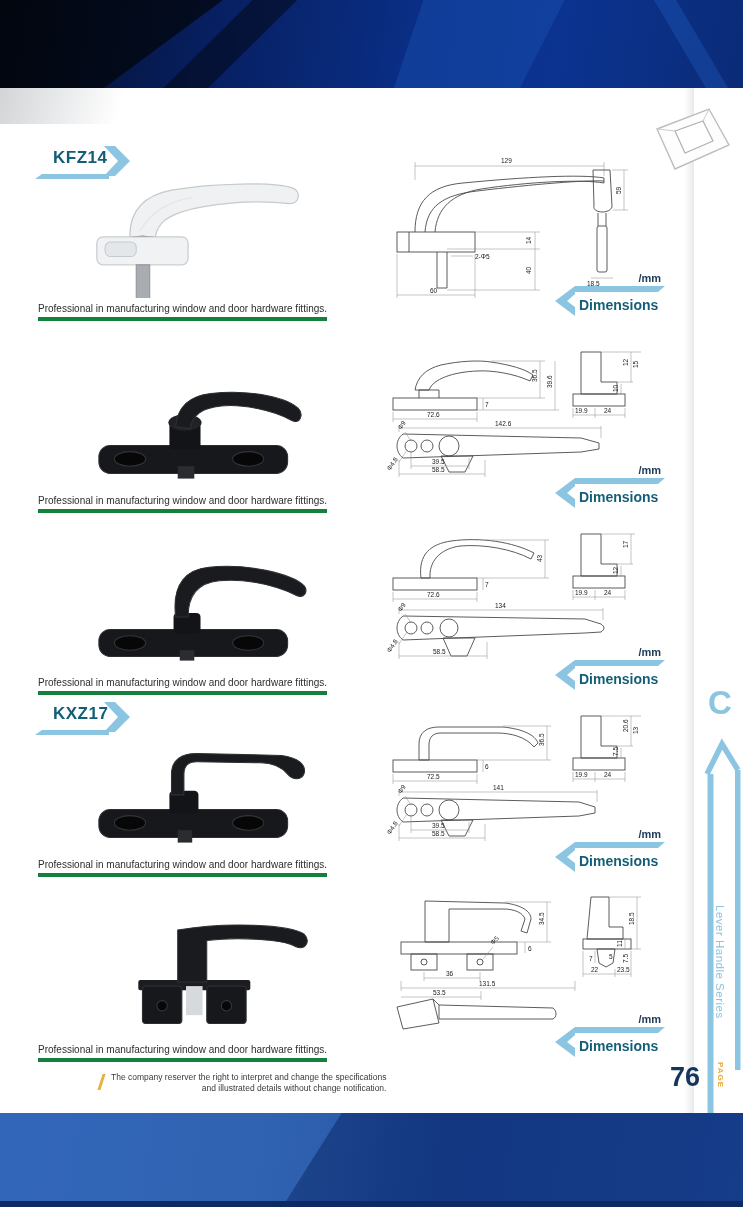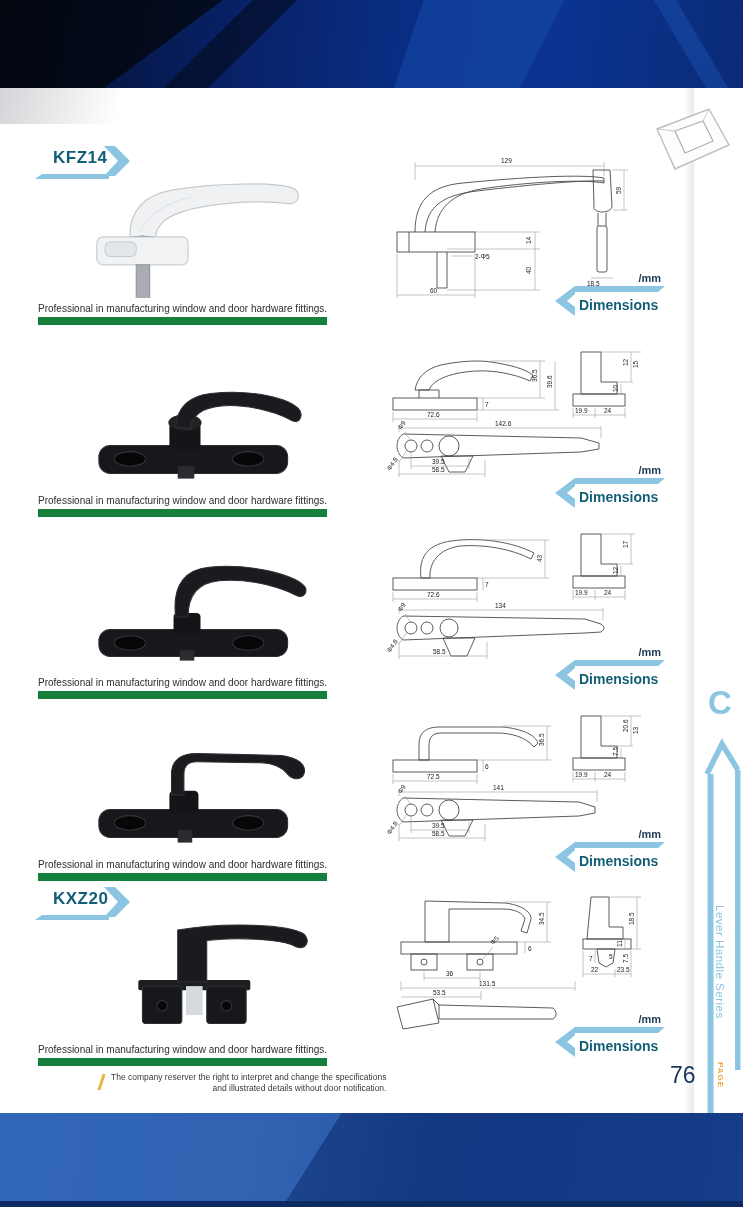--- a/index.html
+++ b/index.html
@@ -32,35 +32,35 @@
   
   .section{position:absolute;left:0;width:617px;height:192px;}
   .code-banner{position:absolute;left:30px;top:6px;width:120px;height:40px;}
   .code-banner .code{position:absolute;left:23px;top:2px;font-size:17px;font-weight:bold;
     color:#135E76;letter-spacing:0.5px;}
   .code-banner .underline{position:absolute;left:5px;top:28px;width:74px;height:5px;background:#8CC5E2;
     clip-path:polygon(7px 0,100% 0,100% 100%,0 100%);}
   .code-banner .arrow{position:absolute;left:74px;top:0px;}
   .photo{position:absolute;left:70px;top:18px;width:260px;height:140px;}
   .desc{position:absolute;left:38px;top:163px;font-size:10px;color:#2d2d2d;
-    border-bottom:8px solid #15803d;padding-bottom:3px;}
+    border-bottom:4px solid #15803d;padding-bottom:3px;}
   .drawing{position:absolute;left:385px;}
   .dim-banner{position:absolute;left:553px;top:130px;}
   
   svg .ol{stroke:#4a4a4a;fill:none;stroke-width:0.9;}
   svg .dl{stroke:#8a8a8a;fill:none;stroke-width:0.5;}
   svg .dt{font-size:6.5px;fill:#1a1a1a;font-family:"Liberation Sans",sans-serif;}
   svg .mmtext{font-size:11px;font-weight:bold;fill:#1C3A57;font-family:"Liberation Sans",sans-serif;}
   svg .dimtext{font-size:14px;font-weight:bold;fill:#135E76;font-family:"Liberation Sans",sans-serif;}
   
   .c-letter{position:absolute;left:708px;top:684px;font-size:33px;font-weight:bold;color:#8CC5E2;}
   .tab-svg{position:absolute;right:0;top:726px;}
   .series-text{position:absolute;left:714px;top:905px;height:185px;writing-mode:vertical-rl;
     font-size:11.5px;color:#8CC5E2;letter-spacing:0.5px;white-space:nowrap;}
-  .page-num{position:absolute;left:670px;top:1062px;font-size:23px;font-weight:normal;color:#16355C;}
+  .page-num{position:absolute;left:670px;top:1062px;font-size:27px;font-weight:bold;color:#16355C;}
   .page-label{position:absolute;left:716px;top:1062px;writing-mode:vertical-rl;font-size:8px;
     font-weight:bold;color:#E8A93B;letter-spacing:1px;}
   .disclaimer{position:absolute;left:100px;top:1072px;display:flex;align-items:flex-start;}
   .disclaimer .slash{width:3px;height:16px;background:#E8B13E;transform:skewX(-18deg);
     margin:2px 8px 0 0;}
   .disclaimer .lines{font-size:8.5px;color:#3a3a3a;line-height:1.3;text-align:right;}
   .frame-icon{position:absolute;left:645px;top:103px;}
 </style>
 </head>
 <body>
@@ -302,20 +302,27 @@
   <div class="desc">Professional in manufacturing window and door hardware fittings.</div>
   <svg class="dim-banner" width="112" height="52" viewBox="0 0 112 52">
     <text class="mmtext" x="108" y="12" text-anchor="end">/mm</text>
     <polygon points="22,16 112,16 105,22 22,22" fill="#8CC5E2"></polygon>
     <polygon points="22,16 2,31 22,46 22,37 14,31 22,24" fill="#8CC5E2"></polygon>
     <text class="dimtext" x="26" y="40">Dimensions</text>
   </svg>
 </section>
 
 <section class="section" style="top:696px">
+  <div class="code-banner">
+    <span class="code">KXZ17</span>
+    <div class="underline"></div>
+    <svg class="arrow" width="26" height="30" viewBox="0 0 26 30">
+      <polygon points="0,0 11,0 26,15 11,30 0,30 14,15" fill="#8CC5E2"></polygon>
+    </svg>
+  </div>
   <svg class="photo" viewBox="0 0 235 135">
     <g>
       <rect x="20" y="92" width="182" height="27" rx="11" fill="#17181b" stroke="#2c2e32" stroke-width="1"></rect>
       <ellipse cx="50" cy="105" rx="15" ry="7" fill="#070708" stroke="#333639" stroke-width="1"></ellipse>
       <ellipse cx="164" cy="105" rx="15" ry="7" fill="#070708" stroke="#333639" stroke-width="1"></ellipse>
       <rect x="88" y="74" width="28" height="22" rx="4" fill="#131417"></rect>
       <path d="M90,78 L90,58 C90,44 100,38 114,38 L196,40 C212,42 220,49 218,57 C216,64 207,64 202,58 C196,51 186,47 176,47 L114,46 C106,46 102,50 102,58 L102,78 Z" fill="#1a1b1e" stroke="#2e3134" stroke-width="1"></path>
       <rect x="96" y="112" width="14" height="12" fill="#2a2c30"></rect>
     </g>
   </svg>
@@ -378,27 +385,20 @@
   <div class="desc">Professional in manufacturing window and door hardware fittings.</div>
   <svg class="dim-banner" width="112" height="52" viewBox="0 0 112 52">
     <text class="mmtext" x="108" y="12" text-anchor="end">/mm</text>
     <polygon points="22,16 112,16 105,22 22,22" fill="#8CC5E2"></polygon>
     <polygon points="22,16 2,31 22,46 22,37 14,31 22,24" fill="#8CC5E2"></polygon>
     <text class="dimtext" x="26" y="40">Dimensions</text>
   </svg>
 </section>
 
 <section class="section" style="top:881px">
-  <div class="code-banner">
-    <span class="code">KXZ20</span>
-    <div class="underline"></div>
-    <svg class="arrow" width="26" height="30" viewBox="0 0 26 30">
-      <polygon points="0,0 11,0 26,15 11,30 0,30 14,15" fill="#8CC5E2"></polygon>
-    </svg>
-  </div>
   <svg class="photo" viewBox="0 0 235 135">
     <g>
       <rect x="58" y="78" width="108" height="10" rx="2" fill="#1c1d20"></rect>
       <rect x="62" y="84" width="38" height="36" rx="3" fill="#17181b" stroke="#2c2e32" stroke-width="1"></rect>
       <rect x="124" y="84" width="38" height="36" rx="3" fill="#17181b" stroke="#2c2e32" stroke-width="1"></rect>
       <rect x="104" y="84" width="16" height="28" fill="#d7dadd"></rect>
       <circle cx="81" cy="103" r="5" fill="#070708" stroke="#35383c" stroke-width="1"></circle>
       <circle cx="143" cy="103" r="5" fill="#070708" stroke="#35383c" stroke-width="1"></circle>
       <path d="M96,80 L96,30 C140,22 204,24 218,34 C224,40 220,50 210,46 C196,38 150,37 124,40 L124,80 Z" fill="#1a1b1e" stroke="#2e3134" stroke-width="1"></path>
     </g>
@@ -474,15 +474,15 @@
   <rect x="37" y="44" width="5.5" height="300" fill="#8CC5E2"></rect>
 </svg>
 <div class="series-text">Lever Handle Series</div>
 <div class="page-num">76</div>
 <div class="page-label">PAGE</div>
 
 <div class="disclaimer">
   <div class="slash"></div>
   <div class="lines">
     <div>The company reserver the right to interpret and change the specifications</div>
-    <div>and illustrated details without door notification.</div>
+    <div>and illustrated details without change notification.</div>
   </div>
 </div>
 
 </body></html>

